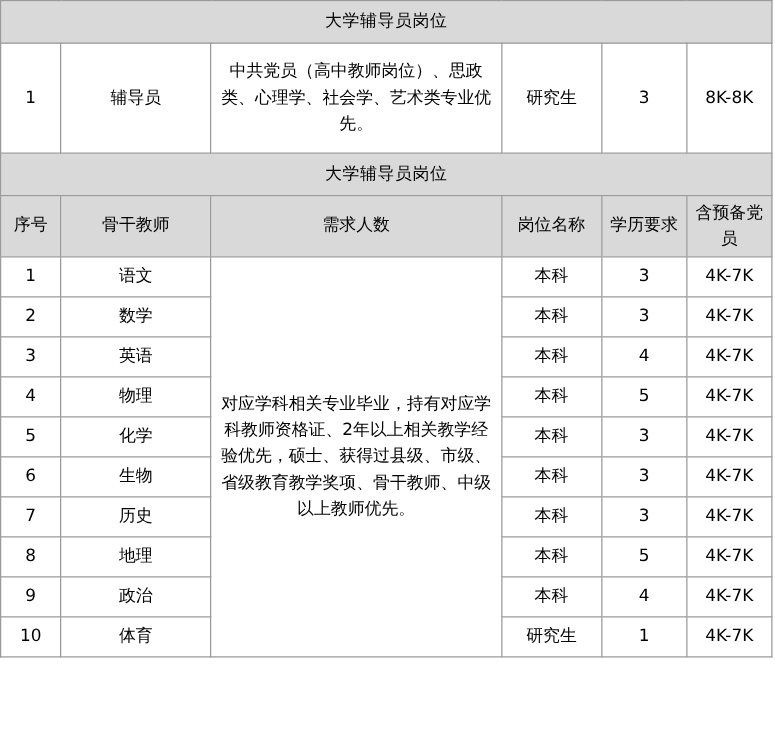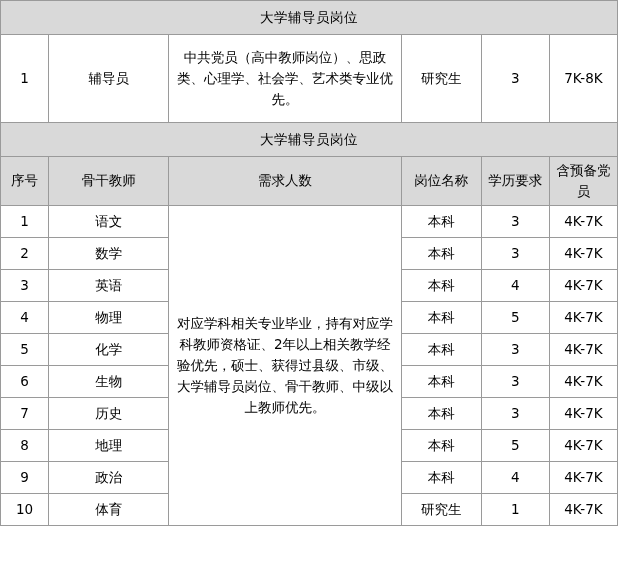--- a/index.html
+++ b/index.html
@@ -77,40 +77,40 @@
     <tr>
       <td class="section-head" colspan="6">大学辅导员岗位</td>
     </tr>
 
     <tr class="first-block-row">
       <td>1</td>
       <td>辅导员</td>
       <td class="major-cell">中共党员（高中教师岗位）、思政类、心理学、社会学、艺术类专业优先。</td>
       <td>研究生</td>
       <td>3</td>
-      <td>7K-8K</td>
+      <td>8K-8K</td>
     </tr>
 
     <tr>
       <td class="section-head" colspan="6">大学辅导员岗位</td>
     </tr>
 
     <tr>
       <td class="col-head">序号</td>
       <td class="col-head">骨干教师</td>
       <td class="col-head">需求人数</td>
       <td class="col-head">岗位名称</td>
       <td class="col-head">学历要求</td>
       <td class="col-head">含预备党员</td>
     </tr>
 
     <tr class="row-normal">
       <td>1</td>
       <td>语文</td>
-      <td class="major-cell" rowspan="10">对应学科相关专业毕业，持有对应学科教师资格证、2年以上相关教学经验优先，硕士、获得过县级、市级、大学辅导员岗位、骨干教师、中级以上教师优先。</td>
+      <td class="major-cell" rowspan="10">对应学科相关专业毕业，持有对应学科教师资格证、2年以上相关教学经验优先，硕士、获得过县级、市级、省级教育教学奖项、骨干教师、中级以上教师优先。</td>
       <td>本科</td>
       <td>3</td>
       <td>4K-7K</td>
     </tr>
     <tr class="row-normal">
       <td>2</td>
       <td>数学</td>
       <td>本科</td>
       <td>3</td>
       <td>4K-7K</td>

